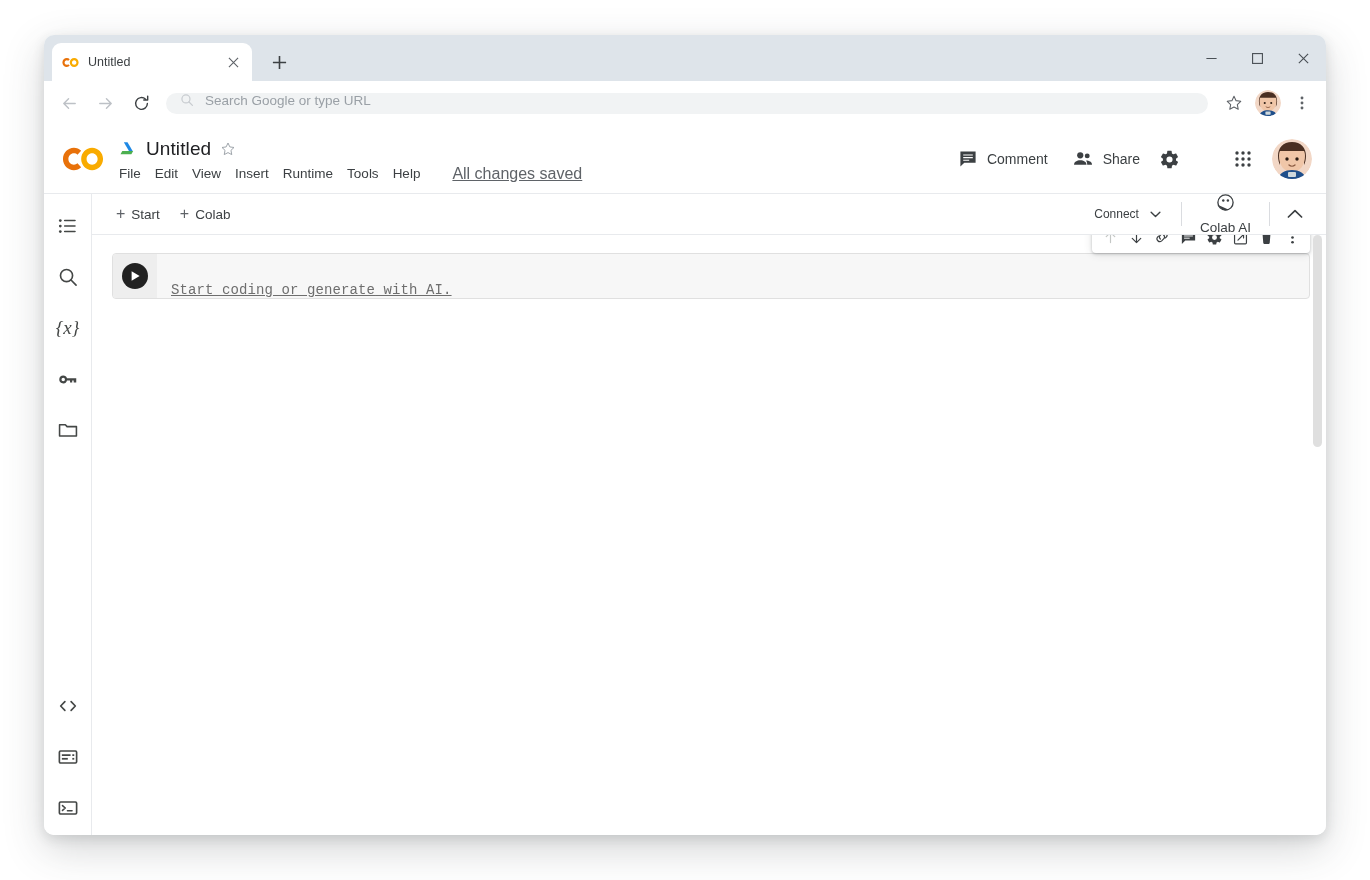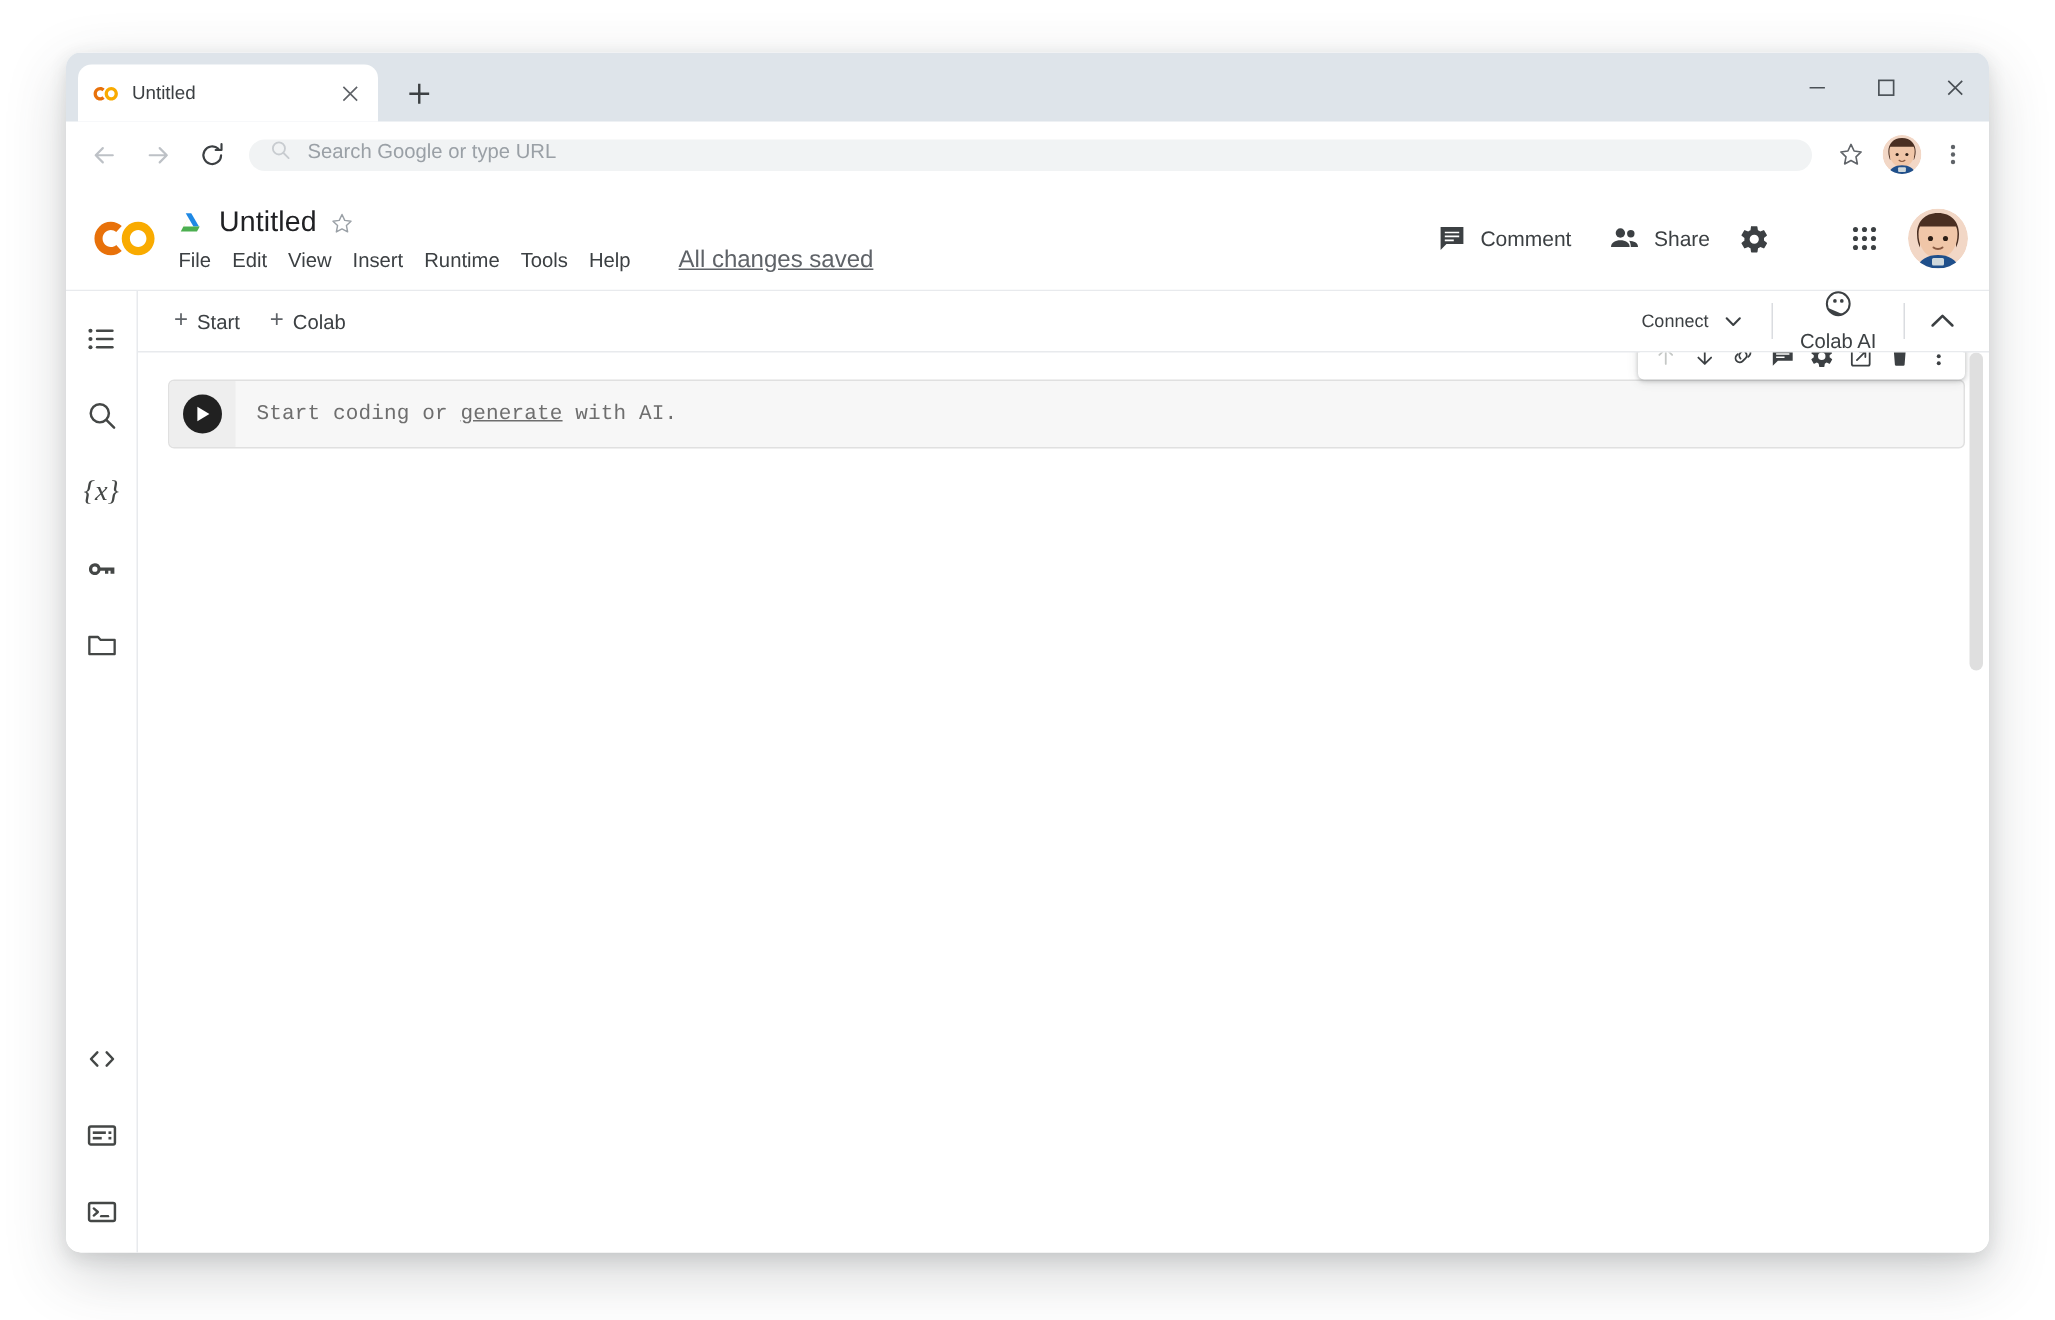--- a/index.html
+++ b/index.html
@@ -253,27 +253,28 @@
     border-radius: 3px 0 0 3px;
   }
   .run-btn {
     width: 26px; height: 26px;
     border-radius: 50%;
     background: #212121;
     display: flex; align-items: center; justify-content: center;
   }
   .cell-body {
     flex: 1 1 auto;
-    display: flex; align-items: center;
+    display: flex; align-items: flex-end;
     padding: 0 14px;
     font-family: "Liberation Mono", monospace;
     font-size: 14px;
     color: #6e6e6e;
     letter-spacing: .1px;
     white-space: pre;
+    text-decoration: underline;
   }
   .cell-body u { text-decoration: underline; }
 
   
   .cell-actions {
     position: absolute;
     right: 0; top: -32px;
     height: 32px;
     background: #ffffff;
     border-radius: 4px;

